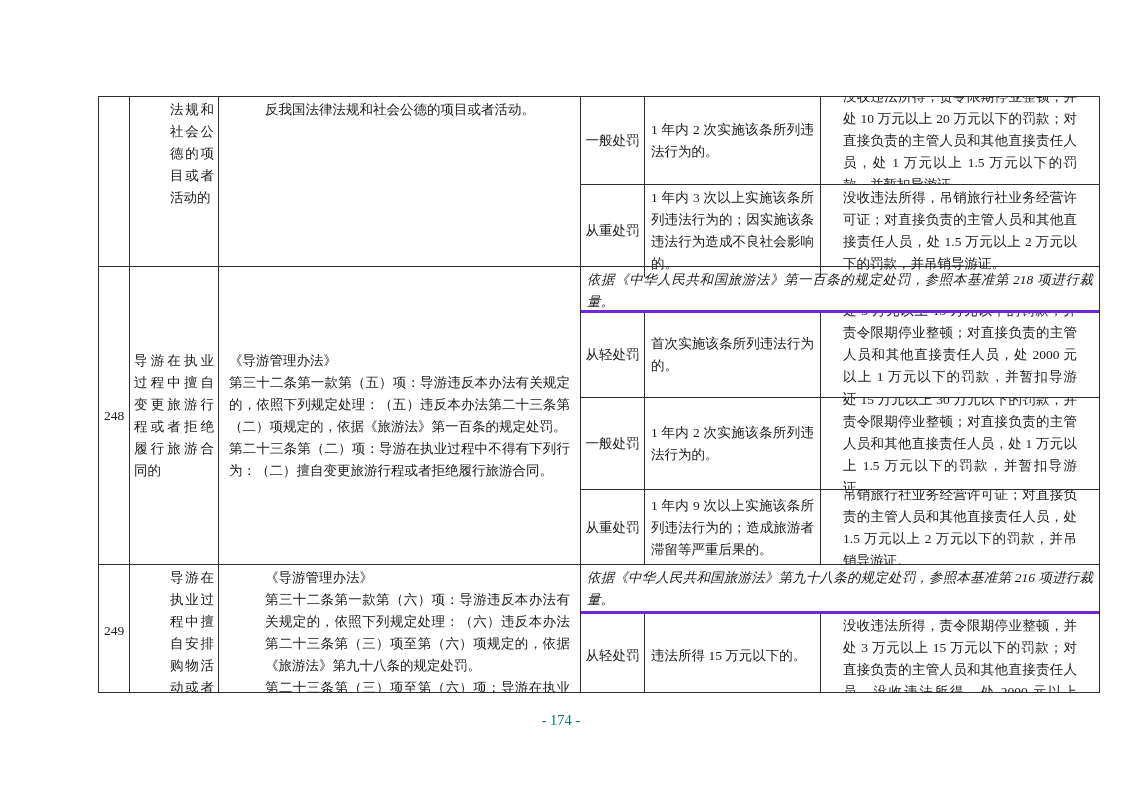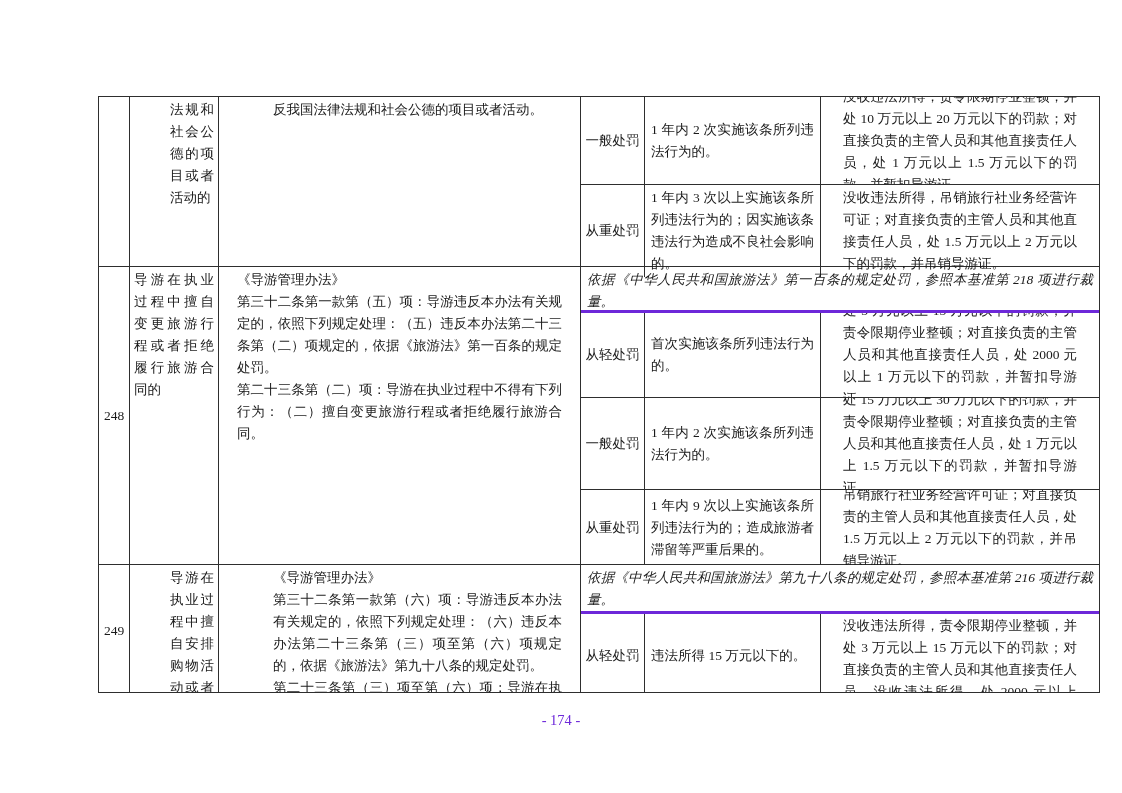--- a/index.html
+++ b/index.html
@@ -29,23 +29,23 @@
   .cell-no{
     width:30px;display:flex;align-items:center;justify-content:center;
     text-align:center;flex-shrink:0;
   }
   .cell-violation{
     width:89px;border-left:1px solid #2e2e2e;flex-shrink:0;
     padding:2px 4px;text-align:justify;
   }
   .cell-legal{
     width:362px;border-left:1px solid #2e2e2e;flex-shrink:0;
-    padding:2px 18px;text-align:justify;white-space:pre-line;
-  }
-  .v-center{display:flex;}
+    padding:2px 10px;text-align:justify;white-space:pre-line;
+  }
+  .v-center{display:flex;align-items:center;}
   .v-center > div{width:100%;}
   .v-top{display:flex;align-items:flex-start;}
   .v-top > div{width:100%;margin-left:36px;}
   .sec-right{
     flex:1;border-left:1px solid #2e2e2e;
     display:flex;flex-direction:column;box-sizing:border-box;
   }
   .basis-row{
     box-sizing:border-box;flex-shrink:0;
     border-bottom:3px solid #6d28d9;
@@ -72,21 +72,21 @@
     padding:1px 22px;box-sizing:border-box;
     display:flex;align-items:center;text-align:justify;overflow:hidden;
   }
   .cell-pen > div{width:100%;}
   .h87{height:87px;}  .h82{flex:1;}
   .h84{height:84px;}  .h92{height:92px;}  .h76{height:76px;}
   .h83{height:83px;}
   .sec-249 .cell-pen{align-items:flex-start;}
   .page-number{
     position:absolute;left:0;top:712px;width:100%;
-    text-align:center;font-size:14.5px;color:#6d28d9;
+    text-align:center;font-size:14.5px;color:#0f766e;
   }
 </style>
 </head>
 <body>
 
 <div class="page">
 
   <div class="rtable">
 
     <div class="section sec-a">

